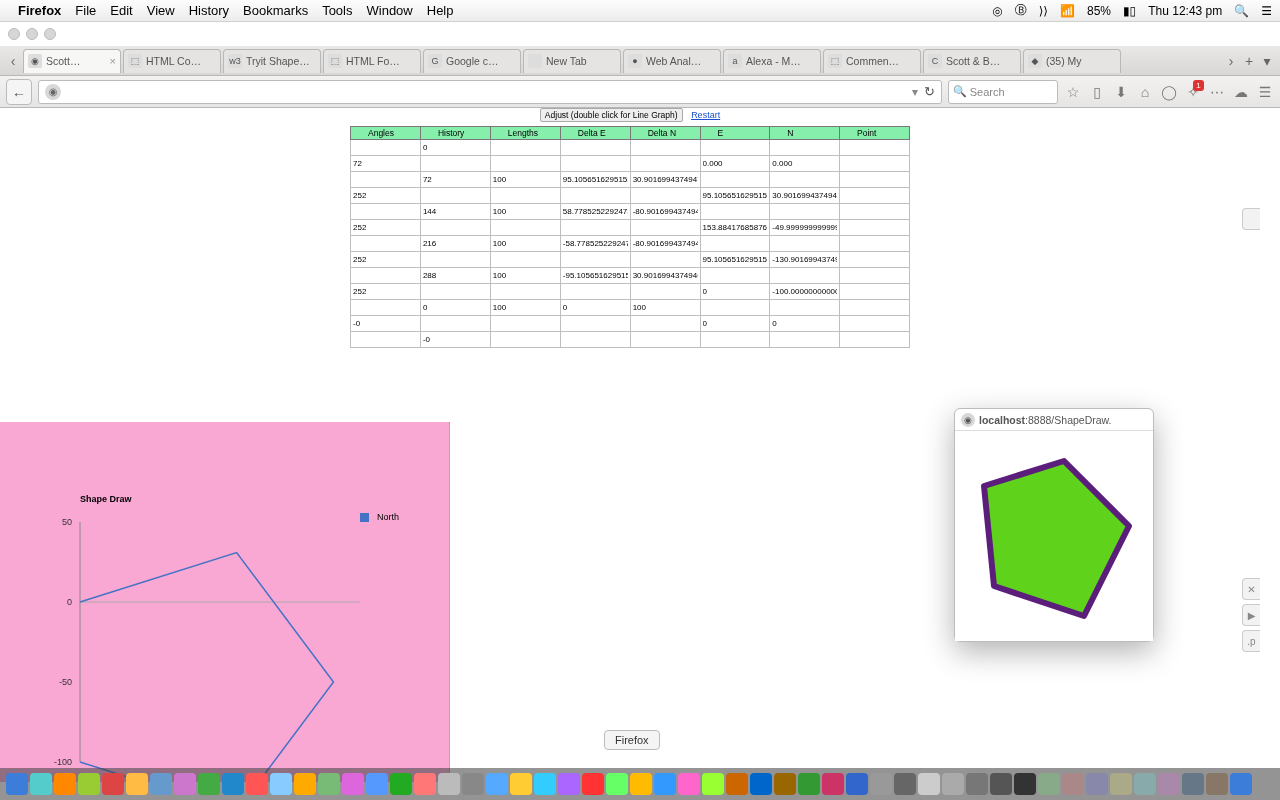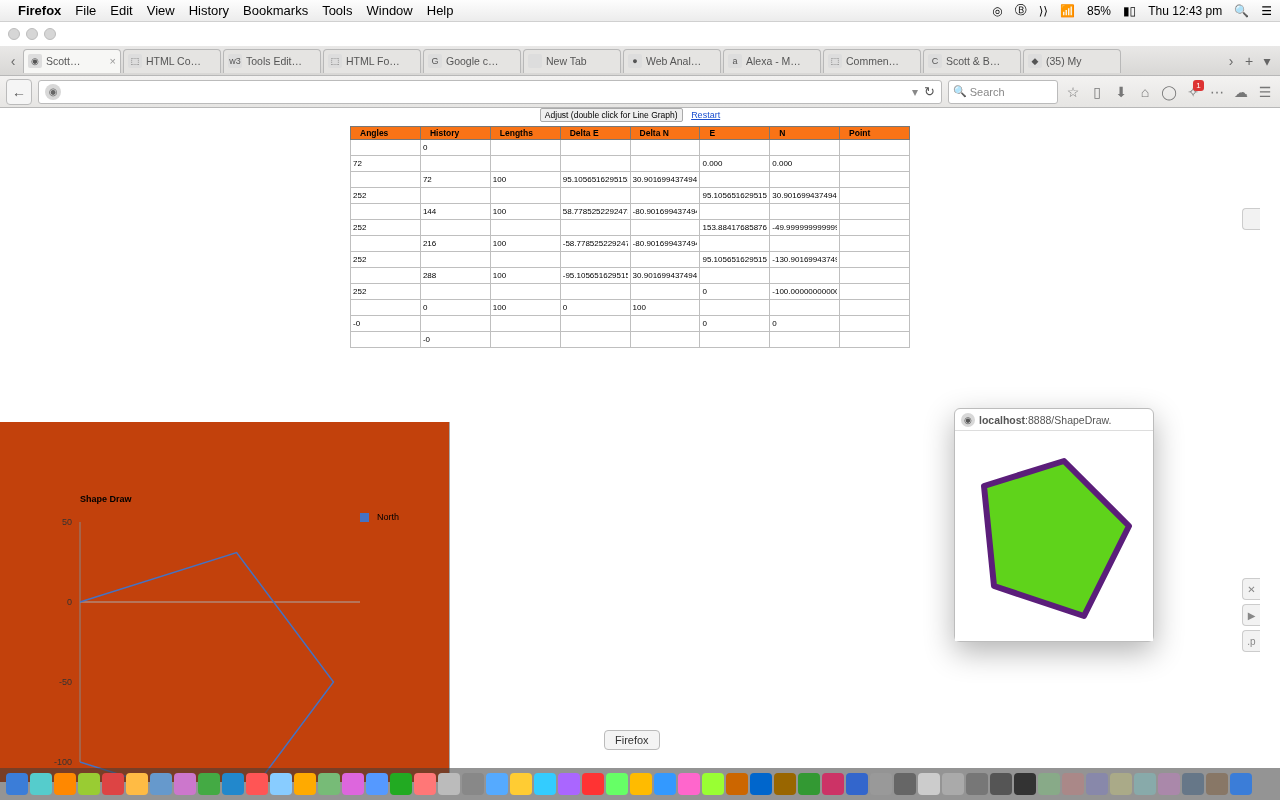--- a/index.html
+++ b/index.html
@@ -26,34 +26,34 @@
 .searchbox{width:110px;height:24px;border:1px solid #bbb;border-radius:3px;background:#fff;display:flex;align-items:center;padding:0 4px;font-size:11px;color:#888}
 .tbicon{width:18px;text-align:center;color:#777;font-size:14px}
 .badge{position:relative}
 .badge::after{content:"1";position:absolute;top:-4px;right:-2px;background:#d33;color:#fff;font-size:8px;width:11px;height:11px;border-radius:3px;display:flex;align-items:center;justify-content:center}
 .content{position:relative;width:1260px;height:678px;overflow:hidden}
 .page-title{text-align:center;color:#fff;font-size:16px;font-weight:bold;margin:4px 0;text-shadow:0 0 3px #888,0 0 3px #888}
 .ctlrow{text-align:center;font-size:9px;margin-bottom:4px}
 .ctlrow button{font-size:8.5px;padding:1px 4px;border:1px solid #aaa;border-radius:2px;background:#eee}
 .ctlrow a{color:#1a4fcf;margin-left:6px}
 .datagrid{margin:0 auto;border:1px solid #777;border-collapse:collapse;width:560px;font-size:8.5px}
-.datagrid th{background:#f97316;border:1px solid #777;text-align:left;padding:1px 9px;font-weight:bold}
+.datagrid th{background:#86efac;border:1px solid #777;text-align:left;padding:1px 17px;font-weight:normal}
 .datagrid td{border:1px solid #bfbfbf;padding:0;height:15px}
 .datagrid td input{width:100%;height:15px;border:none;font-size:8px;padding:0 2px;background:#fff}
 .ylw{background:#ffff00}
 .ylw input{background:#ffff00}
 .pnk{background:#f4c2c2}
 .pnk input{background:#f4c2c2}
 .blu{background:#a8c8da}
 .blu input{background:#a8c8da}
 .grn{background:#7cff4c}
 .grn input{background:#7cff4c}
 .gry{background:#c9c9c9}
 .gry input{background:#c9c9c9}
-.chartwrap{position:absolute;left:0;top:314px;width:450px;height:360px;background:#c2410c;border-right:1px solid #aaa}
+.chartwrap{position:absolute;left:0;top:314px;width:450px;height:360px;background:#f9a8d4;border-right:1px solid #aaa}
 .chartinner{position:relative;width:100%;height:100%}
 .charttitle{position:absolute;left:80px;top:72px;font-size:9px;font-weight:bold}
 .legend{position:absolute;right:50px;top:90px;font-size:9px;display:flex;align-items:center;gap:8px}
 .legend .sw{width:9px;height:9px;background:#4472c4}
 .popup{position:absolute;right:106px;top:300px;width:200px;border:1px solid #bcbcbc;border-radius:6px;background:#fff;box-shadow:0 10px 30px rgba(0,0,0,.3)}
 .popup .tbar{height:22px;background:linear-gradient(#f5f4f3,#e3e2e0);border-bottom:1px solid #ccc;border-radius:6px 6px 0 0;display:flex;align-items:center;padding:0 6px;font-size:12px}
 .popup .tbar .dots{display:flex;gap:5px;margin-right:8px}
 .popup .tbar .d{width:11px;height:11px;border-radius:50%}
 .popup .tbar .r{background:#ff5f57}
 .popup .tbar .y{background:#ffbd2e}
@@ -107,21 +107,21 @@
         <span class="fav">◉</span>
         <span>Scott…</span>
         <span class="close">×</span>
       </div>
       <div class="tab">
         <span class="fav">⬚</span>
         <span>HTML Co…</span>
       </div>
       <div class="tab">
         <span class="fav">w3</span>
-        <span>Tools Edit…</span>
+        <span>Tryit Shape…</span>
       </div>
       <div class="tab">
         <span class="fav">⬚</span>
         <span>HTML Fo…</span>
       </div>
       <div class="tab">
         <span class="fav">G</span>
         <span>Google c…</span>
       </div>
       <div class="tab">

